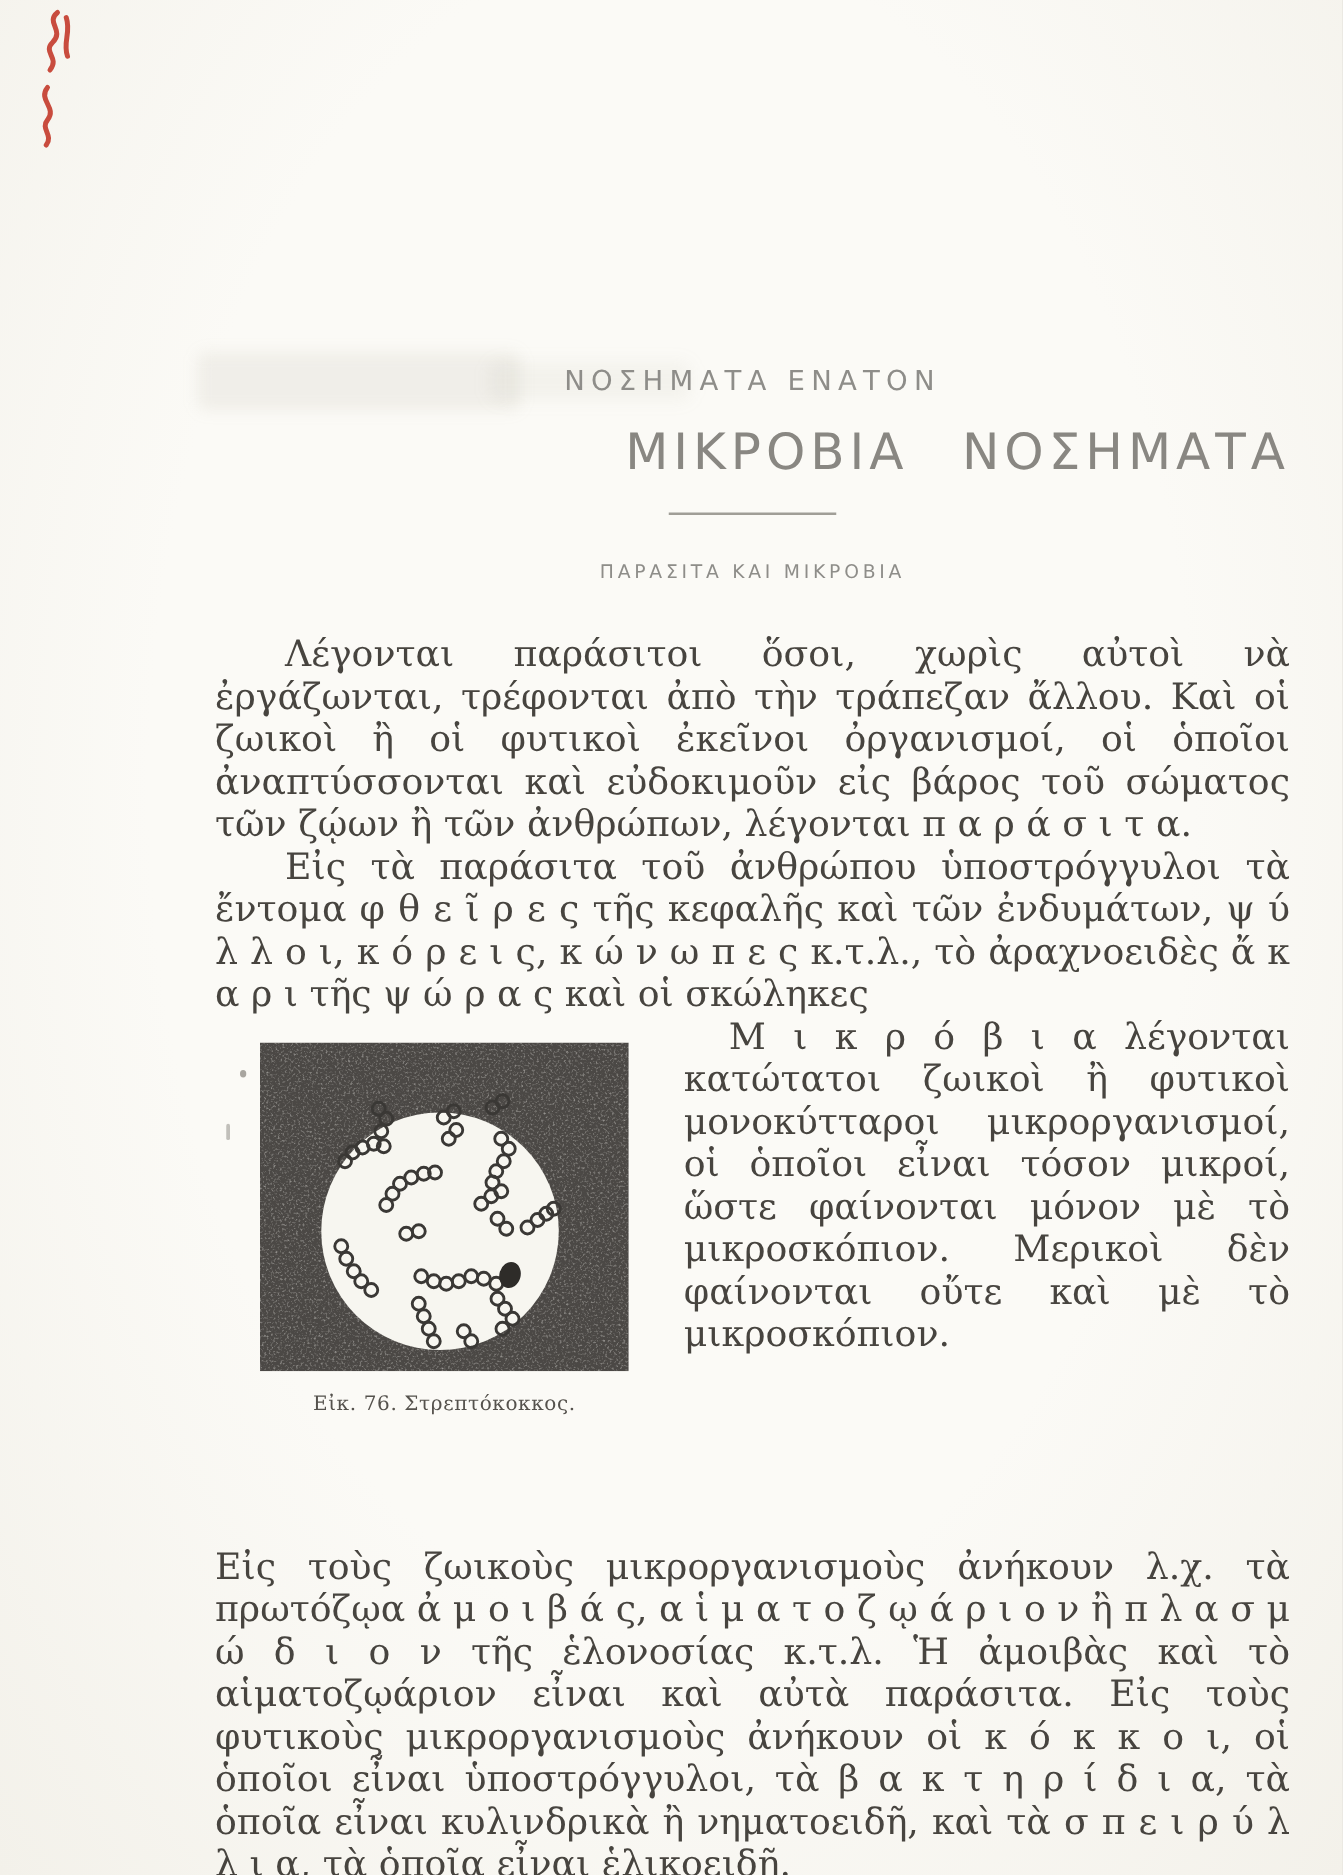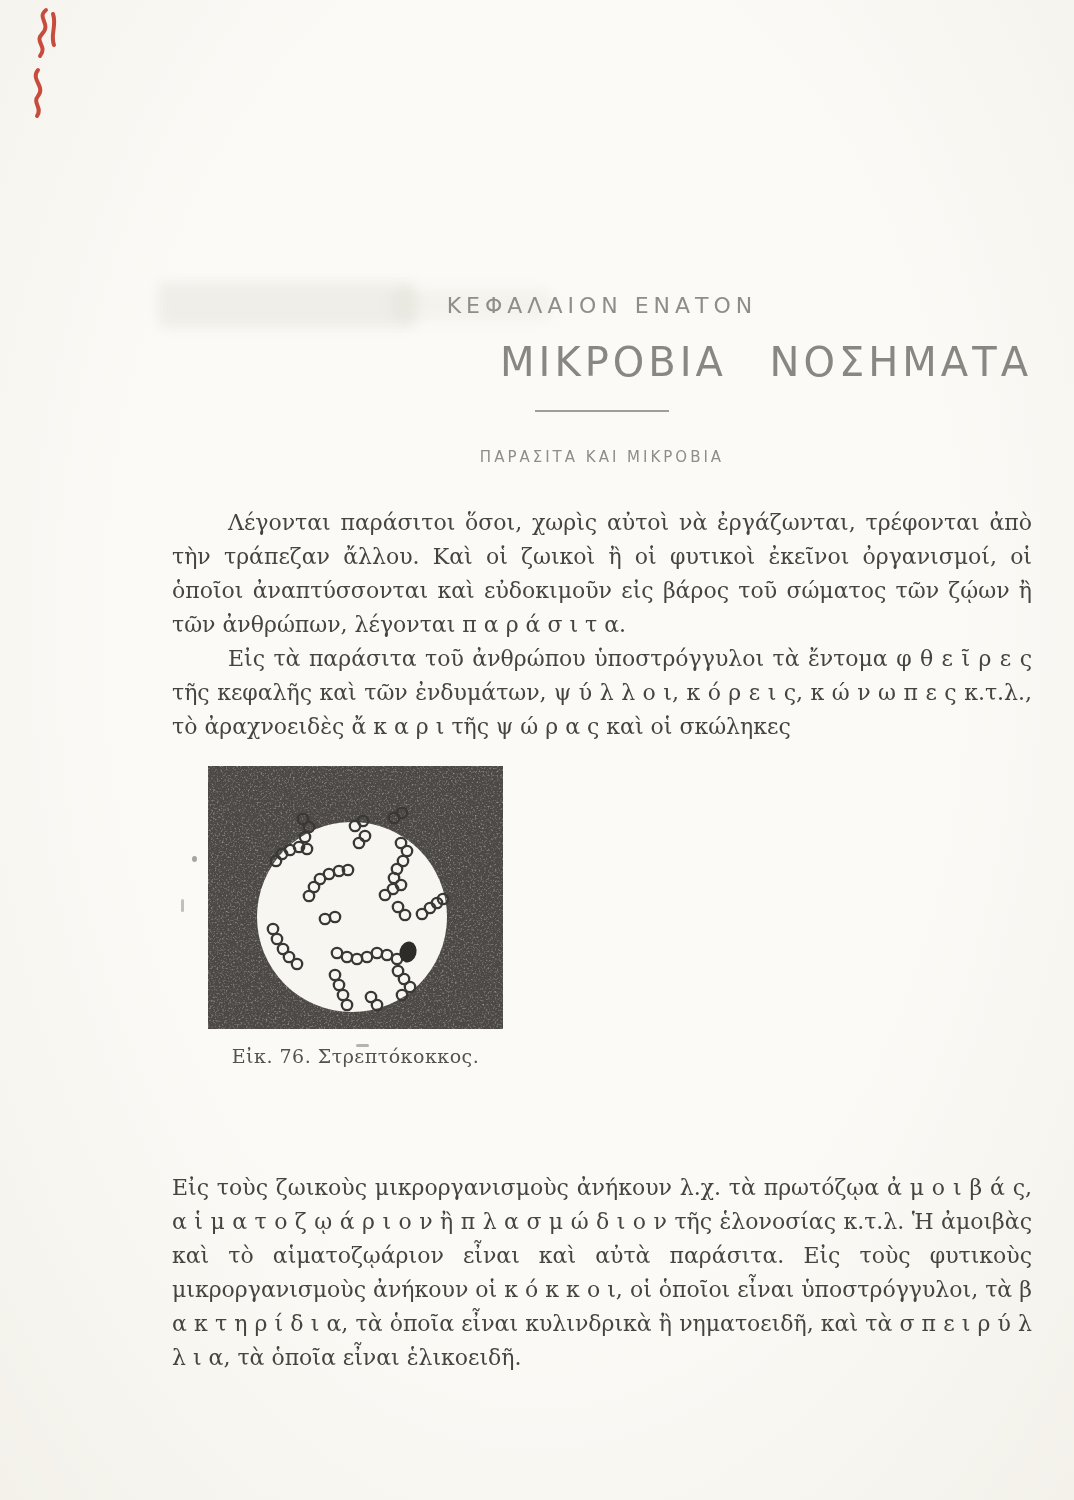--- a/index.html
+++ b/index.html
@@ -36,39 +36,39 @@
   }
   .section-heading{
     text-align:center;
     font-family:"DejaVu Sans", sans-serif;
     font-size:15px;line-height:30px;
     letter-spacing:3px;
     color:#8e8d89;
     margin:0 0 34px 0;
   }
   p.body{
-    font-size:22px;line-height:34px;
+    font-size:29px;line-height:34px;
     text-align:justify;
     color:#47443f;
     margin:0;
   }
   p.indent{text-indent:56px;}
   p.indent-sm{text-indent:36px;}
   .wrap::after{content:"";display:block;clear:both;}
   figure.fig{
     float:left;
     width:295px;
     margin:22px 44px 104px 36px;
     padding:0;
   }
   figure.fig svg.figimg{display:block;width:295px;height:263px;}
   figcaption{
     margin-top:16px;
     text-align:center;
-    font-size:19px;
+    font-size:16px;
     color:#55524d;
     letter-spacing:0.5px;
   }
   .red-marks{position:absolute;left:22px;top:4px;}
   .stamp{
     position:absolute;left:158px;top:282px;width:258px;height:46px;
     background:rgba(158,150,128,0.11);
     filter:blur(6px);
     border-radius:6px;
   }
@@ -98,21 +98,21 @@
 
   <div class="stamp"></div>
   <div class="stamp2"></div>
 
   <div class="speck s1"></div>
   <div class="speck s2"></div>
   <div class="speck s3"></div>
 
   <div class="content">
 
-    <div class="chapter-heading">ΚΕΦΑΛΑΙΟΝ ΕΝΑΤΟΝ</div>
+    <div class="chapter-heading">ΝΟΣΗΜΑΤΑ ΕΝΑΤΟΝ</div>
 
     <h1 class="page-title">ΜΙΚΡΟΒΙΑ ΝΟΣΗΜΑΤΑ</h1>
 
     <div class="divider"></div>
 
     <div class="section-heading">ΠΑΡΑΣΙΤΑ ΚΑΙ ΜΙΚΡΟΒΙΑ</div>
 
     <p class="body indent">Λέγονται παράσιτοι ὅσοι, χωρὶς αὐτοὶ νὰ ἐργάζωνται, τρέφονται ἀπὸ τὴν τράπεζαν ἄλλου. Καὶ οἱ ζωικοὶ ἢ οἱ φυτικοὶ ἐκεῖνοι ὀργανισμοί, οἱ ὁποῖοι ἀναπτύσσονται καὶ εὐδοκιμοῦν εἰς βάρος τοῦ σώματος τῶν ζῴων ἢ τῶν ἀνθρώπων, λέγονται π α ρ ά σ ι τ α.</p>
 
     <p class="body indent">Εἰς τὰ παράσιτα τοῦ ἀνθρώπου ὑποστρόγγυλοι τὰ ἔντομα φ θ ε ῖ ρ ε ς τῆς κεφαλῆς καὶ τῶν ἐνδυμάτων, ψ ύ λ λ ο ι, κ ό ρ ε ι ς, κ ώ ν ω π ε ς κ.τ.λ., τὸ ἀραχνοειδὲς ἄ κ α ρ ι τῆς ψ ώ ρ α ς καὶ οἱ σκώληκες</p>
@@ -189,20 +189,21 @@
               <circle cx="196" cy="213" r="5.2"></circle>
               <circle cx="202" cy="221" r="5.2"></circle>
               <circle cx="194" cy="229" r="5.2"></circle>
             </g>
           <ellipse cx="200" cy="186" rx="8.5" ry="10.5" fill="#2e2c29" transform="rotate(15 200 186)"></ellipse>
         </svg>
         <figcaption>Εἰκ. 76. Στρεπτόκοκκος.</figcaption>
       </figure>
 
 
+      <p class="body indent-sm">Μ ι κ ρ ό β ι α λέγονται κατώτατοι ζωικοὶ ἢ φυτικοὶ μονοκύτταροι μικροργανισμοί, οἱ ὁποῖοι εἶναι τόσον μικροί, ὥστε φαίνονται μόνον μὲ τὸ μικροσκόπιον. Μερικοὶ δὲν φαίνονται οὔτε καὶ μὲ τὸ μικροσκόπιον.</p>
 
     </div>
 
     <p class="body">Εἰς τοὺς ζωικοὺς μικροργανισμοὺς ἀνήκουν λ.χ. τὰ πρωτόζῳα ἀ μ ο ι β ά ς, α ἱ μ α τ ο ζ ῳ ά ρ ι ο ν ἢ π λ α σ μ ώ δ ι ο ν τῆς ἑλονοσίας κ.τ.λ. Ἡ ἀμοιβὰς καὶ τὸ αἱματοζῳάριον εἶναι καὶ αὐτὰ παράσιτα. Εἰς τοὺς φυτικοὺς μικροργανισμοὺς ἀνήκουν οἱ κ ό κ κ ο ι, οἱ ὁποῖοι εἶναι ὑποστρόγγυλοι, τὰ β α κ τ η ρ ί δ ι α, τὰ ὁποῖα εἶναι κυλινδρικὰ ἢ νηματοειδῆ, καὶ τὰ σ π ε ι ρ ύ λ λ ι α, τὰ ὁποῖα εἶναι ἑλικοειδῆ.</p>
 
 
   </div>
 </div>
 
 </body></html>

